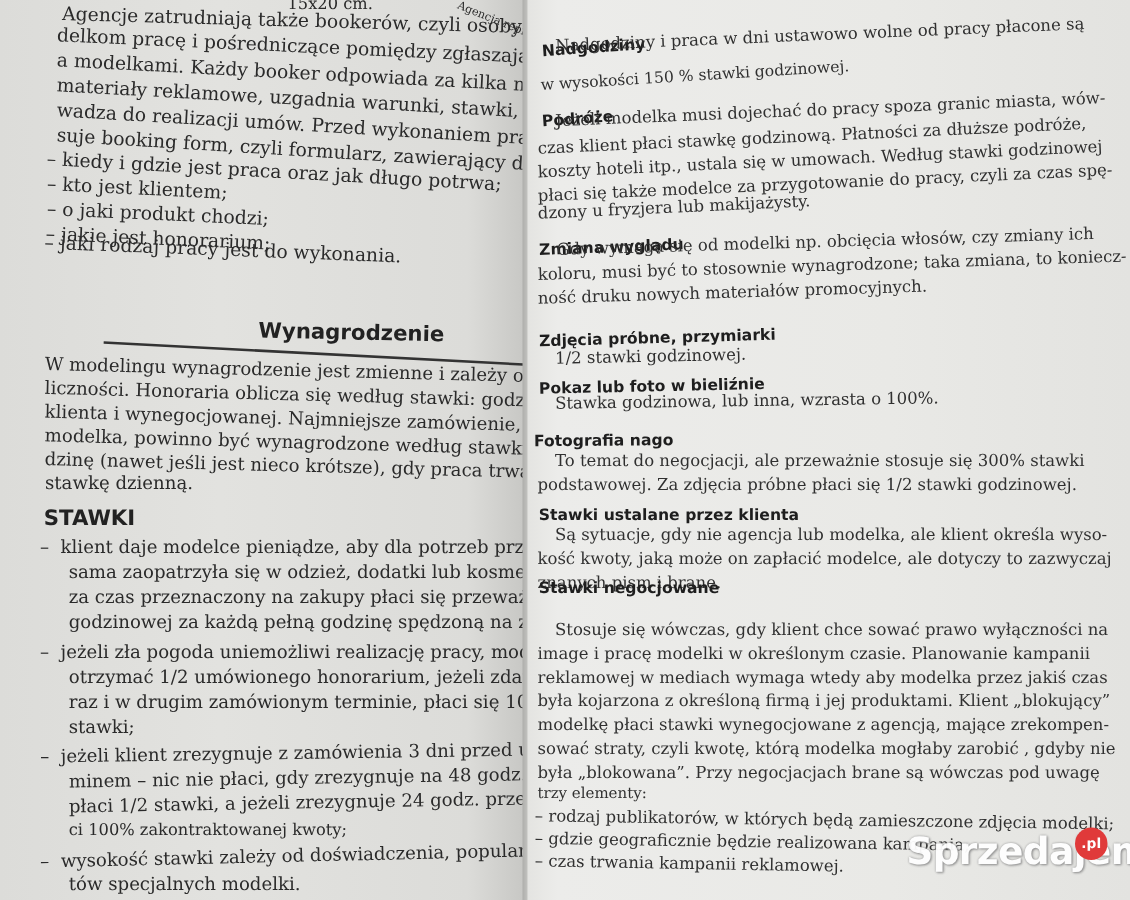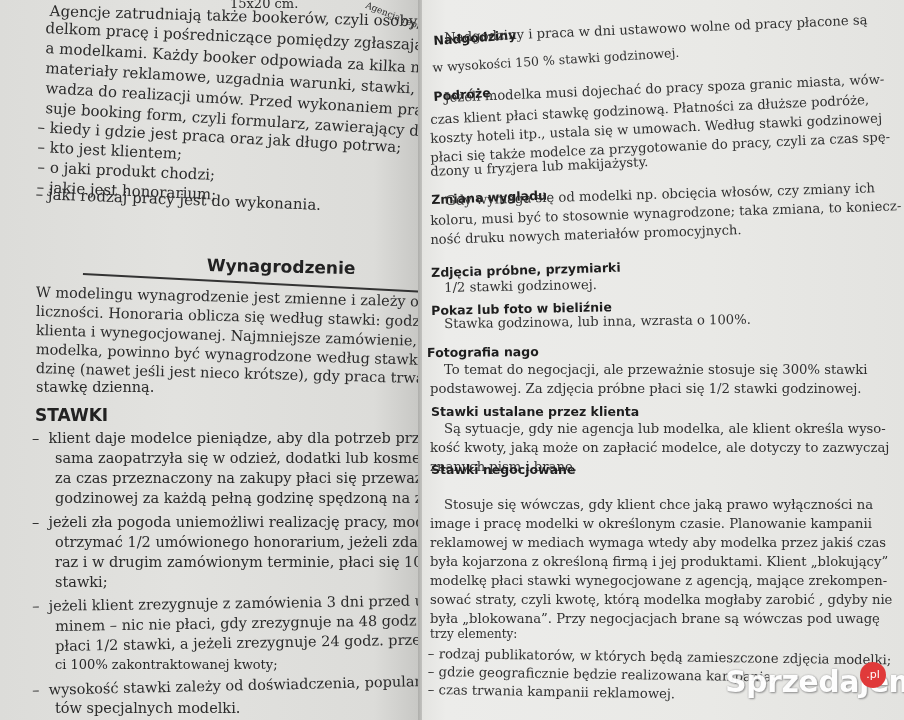--- a/index.html
+++ b/index.html
@@ -42,21 +42,21 @@
   .watermark {
     position: absolute; left: 725px; top: 664px;
     font-family: "DejaVu Sans", "Liberation Sans", sans-serif; font-weight: bold;
     font-size: 30px; color: #ffffff; letter-spacing: -0.5px;
     text-shadow: 0 0 2px #9a9a9a, 1px 1px 2px #8a8a8a;
     opacity: 0.95;
   }
   .wm-badge {
     position: absolute; left: 860px; top: 662px; width: 26px; height: 26px;
     border-radius: 50%; background: #e03a3a; color: #fff;
-    font-family: "DejaVu Sans", "Liberation Sans", sans-serif; font-weight: normal;
+    font-family: "DejaVu Sans", "Liberation Sans", sans-serif; font-weight: bold;
     font-size: 11px; line-height: 26px; text-align: center;
   }
 </style>
 </head>
 <body>
 
 <div class="page page-left">
 
   <div class="line crop" style="left:230px;top:-4px;font-size:13px;">15x20 cm.</div>
   <div class="line crop" style="left:368px;top:0px;font-size:9px;transform:rotate(22deg);transform-origin:0 0;">Agencja repre</div>
@@ -162,21 +162,21 @@
 
   <div>
     <div class="rp-head" style="left:9px;top:404px;">Stawki ustalane przez klienta</div>
     <div class="rp-line" style="left:22px;top:421px;">Są sytuacje, gdy nie agencja lub modelka, ale klient określa wyso-</div>
     <div class="rp-line" style="left:8px;top:440px;">kość kwoty, jaką może on zapłacić modelce, ale dotyczy to zazwyczaj</div>
     <div class="rp-line" style="left:8px;top:459px;">znanych pism i brane.</div>
   </div>
 
   <div>
     <div class="rp-head" style="left:9px;top:462px;">Stawki negocjowane</div>
-    <div class="rp-line" style="left:22px;top:497px;">Stosuje się wówczas, gdy klient chce jaką prawo wyłączności na</div>
+    <div class="rp-line" style="left:22px;top:497px;">Stosuje się wówczas, gdy klient chce sować prawo wyłączności na</div>
     <div class="rp-line" style="left:8px;top:516px;">image i pracę modelki w określonym czasie. Planowanie kampanii</div>
     <div class="rp-line" style="left:8px;top:535px;">reklamowej w mediach wymaga wtedy aby modelka przez jakiś czas</div>
     <div class="rp-line" style="left:8px;top:554px;">była kojarzona z określoną firmą i jej produktami. Klient „blokujący”</div>
     <div class="rp-line" style="left:8px;top:573px;">modelkę płaci stawki wynegocjowane z agencją, mające zrekompen-</div>
     <div class="rp-line" style="left:8px;top:592px;">sować straty, czyli kwotę, którą modelka mogłaby zarobić , gdyby nie</div>
     <div class="rp-line" style="left:8px;top:611px;">była „blokowana”. Przy negocjacjach brane są wówczas pod uwagę</div>
     <div class="rp-line" style="left:8px;top:627px;font-size:12px;">trzy elementy:</div>
   </div>
   <div>
     <div class="rp-line" style="left:6px;top:646px;transform:rotate(0.8deg);transform-origin:0 0;"><span>–</span> <span>rodzaj publikatorów, w których będą zamieszczone zdjęcia modelki;</span></div>

